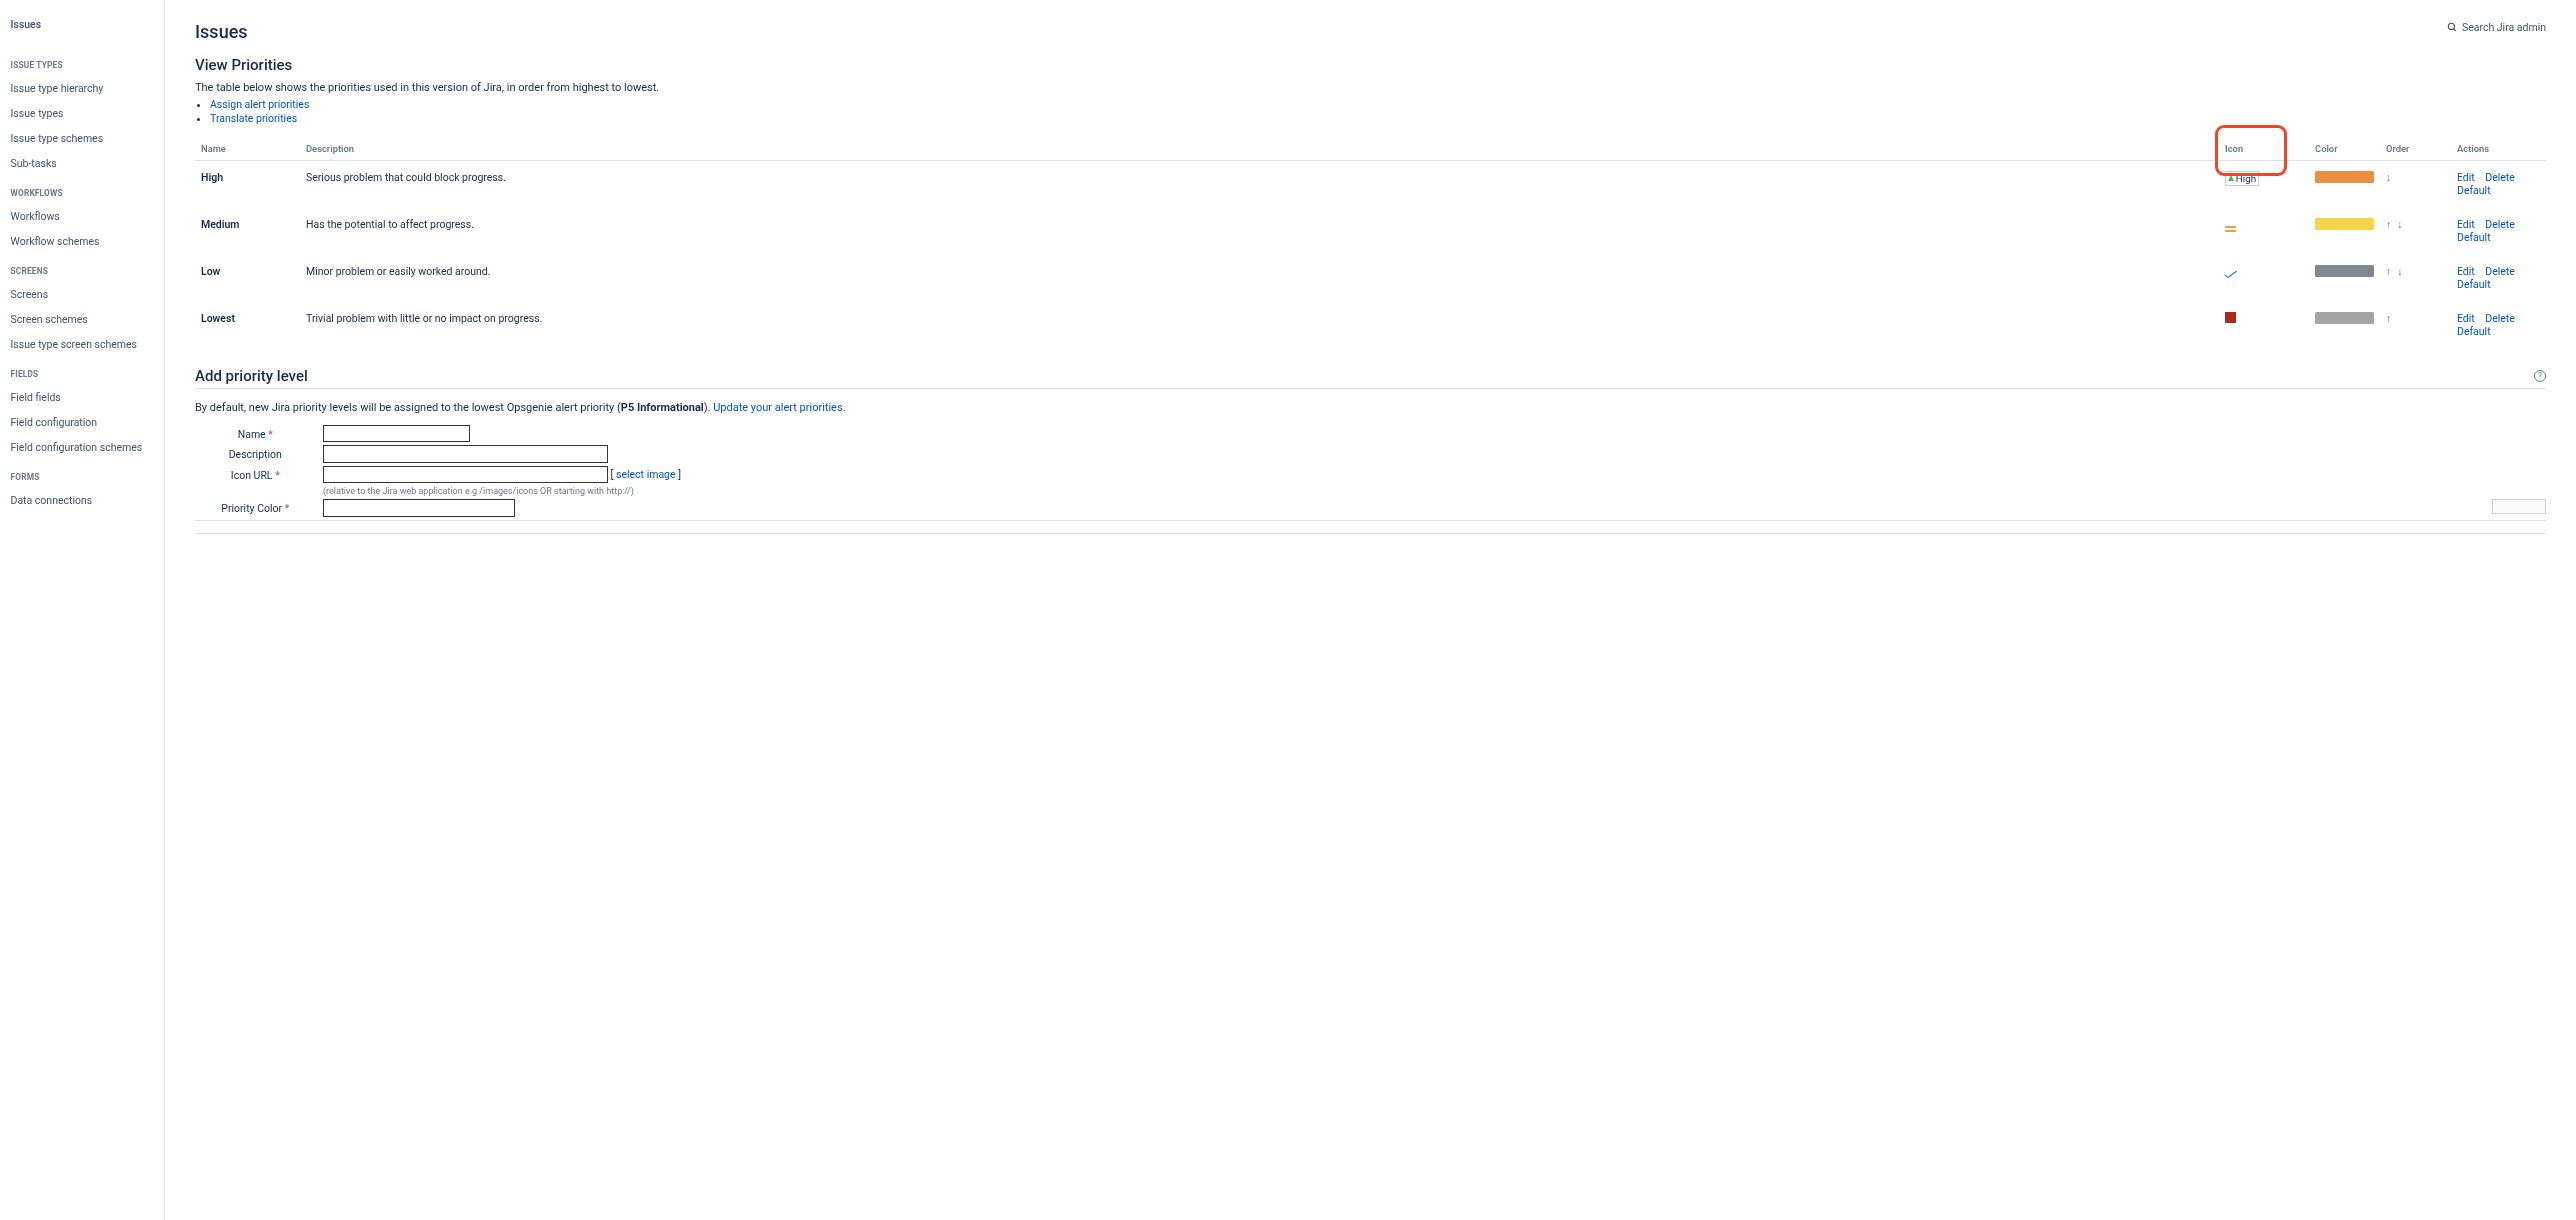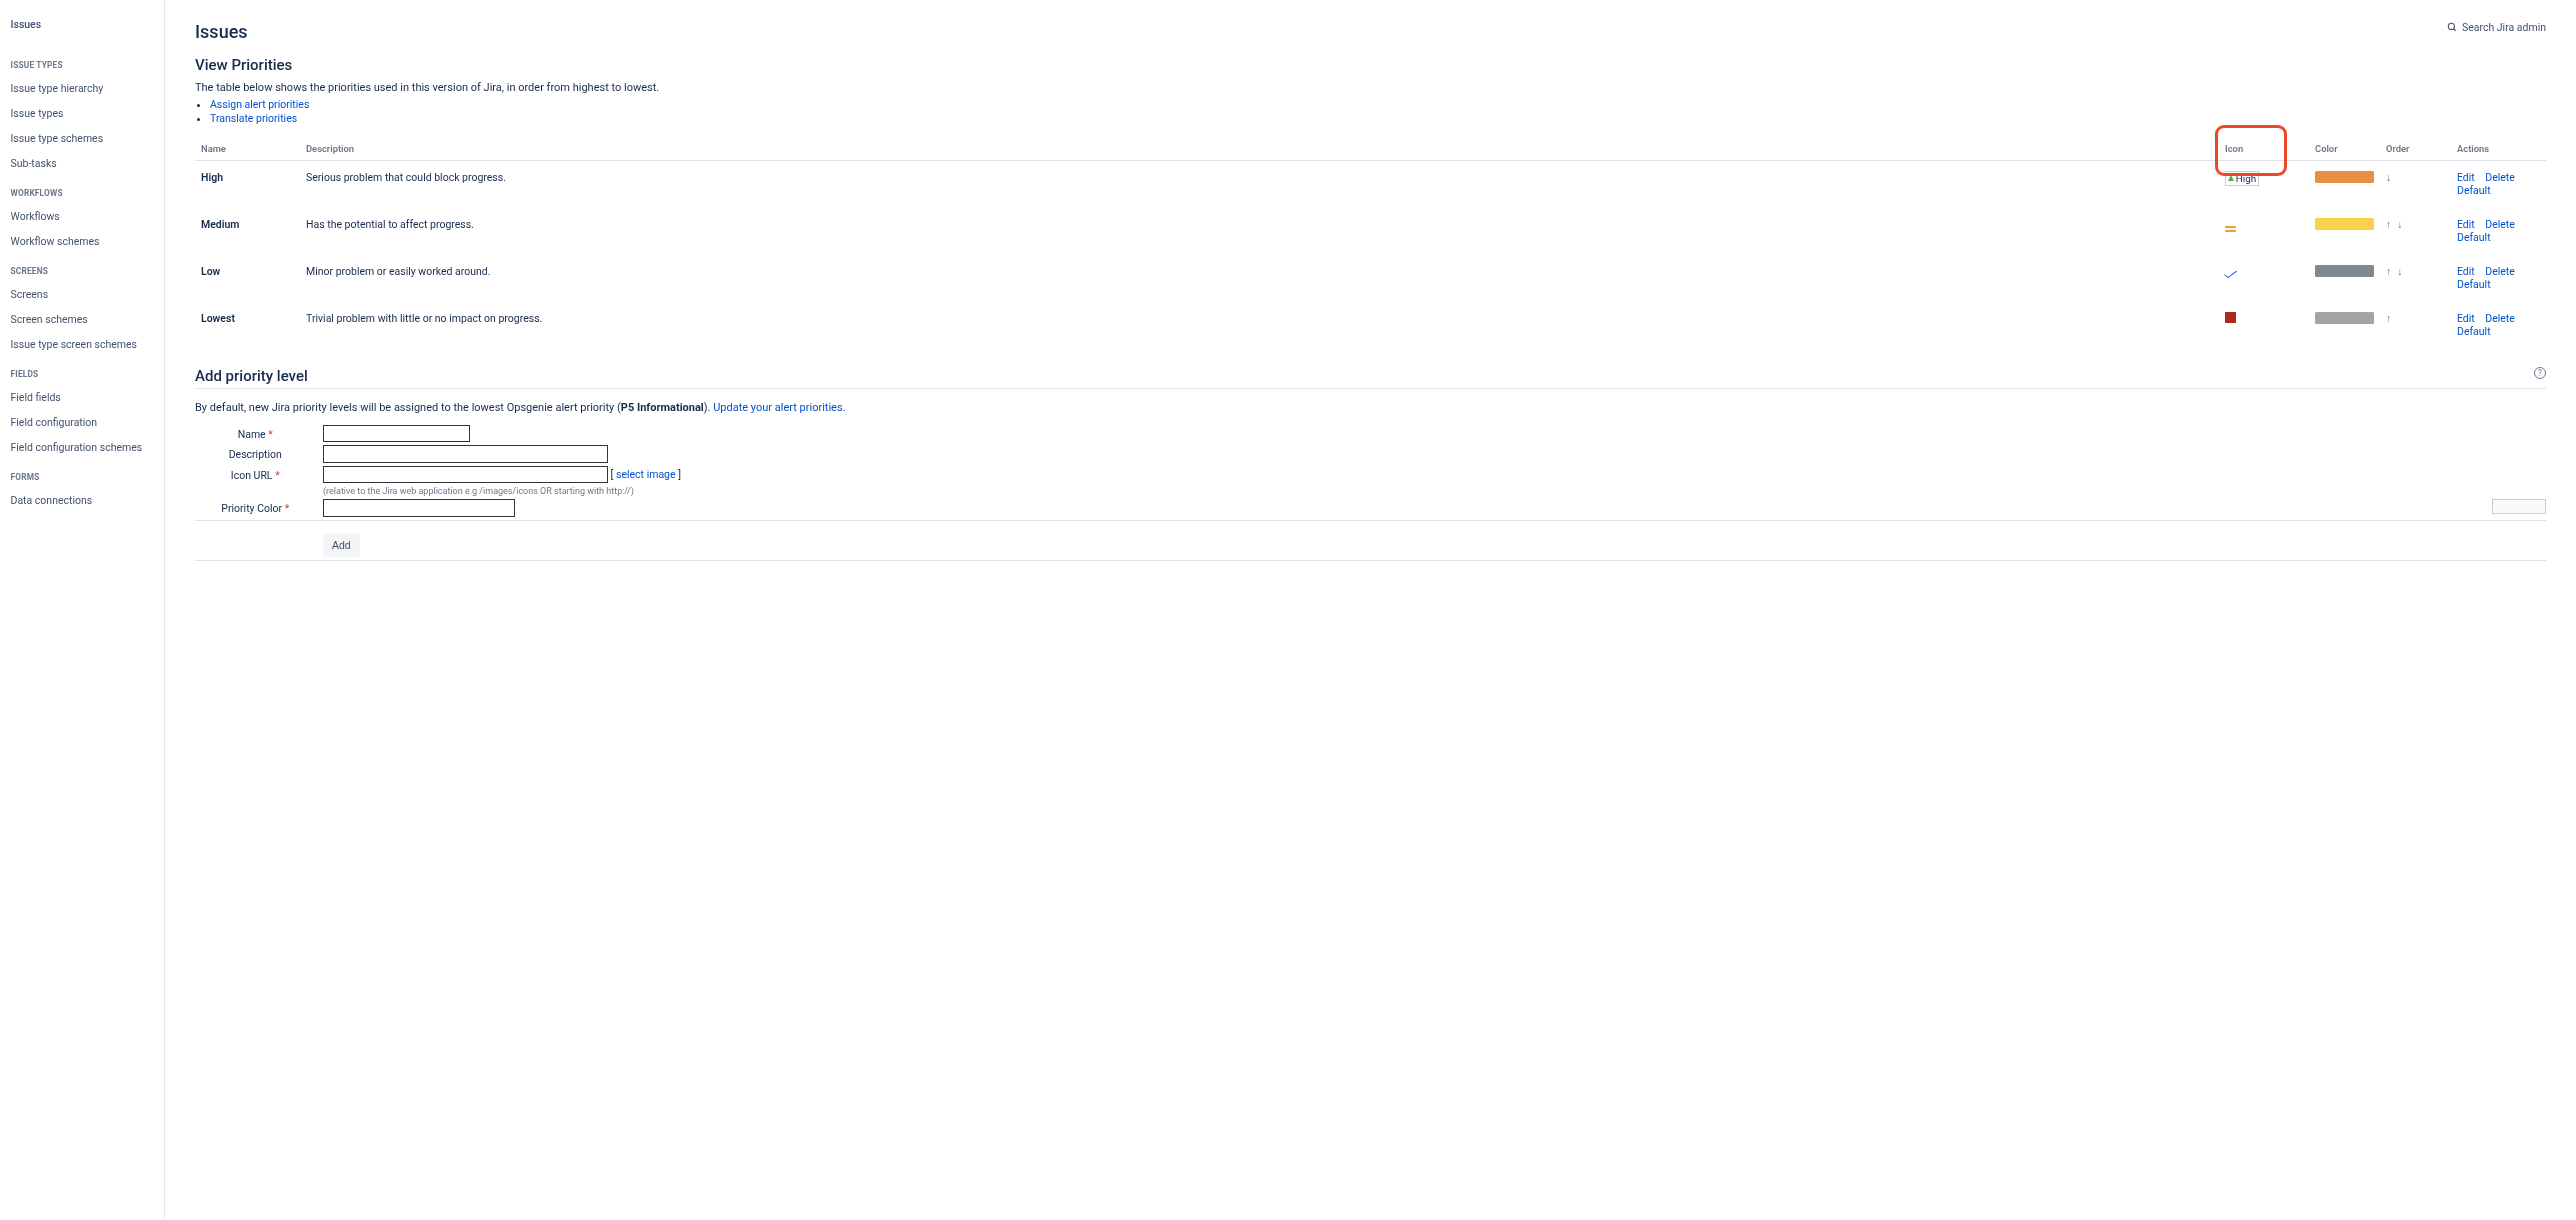--- a/index.html
+++ b/index.html
@@ -148,21 +148,21 @@
           <td><span class="swatch" style="background:#A4A4A4"></span></td>
           <td><span class="ord">↑</span></td>
           <td>
             <a href="#" class="actlink">Edit</a><a href="#" class="actlink">Delete</a><br>
             <a href="#" class="actlink">Default</a>
           </td>
         </tr>
       </tbody>
     </table>
 
-    <div style="margin-top:18px;display:flex;justify-content:space-between">
+    <div style="margin-top:18px;display:flex;align-items:center;justify-content:space-between">
       <h2 class="section" style="margin:0">Add priority level</h2>
       <span class="qicon">?</span>
     </div>
     <hr class="hr">
     <p class="desc">
       <span>By default, new Jira priority levels will be assigned to the lowest Opsgenie alert priority (</span><b>P5 Informational</b><span>). </span><a href="#" style="color:#0052CC;text-decoration:none">Update your alert priorities</a><span>.</span>
     </p>
 
     <div class="formrow">
       <div class="lbl"><span>Name</span> <span class="req">*</span></div>
@@ -180,20 +180,16 @@
         <div class="hint">(relative to the Jira web application e.g /images/icons OR starting with http://)</div>
       </div>
     </div>
     <div class="formrow">
       <div class="lbl"><span>Priority Color</span> <span class="req">*</span></div>
       <input type="text" style="width: 192px;">
       <div style="flex:1"></div>
       <div class="rightbox"></div>
     </div>
     <hr class="hr">
-    <div class="formrow">
-      <div class="lbl"></div>
-      <button class="addbtn">Add</button>
-    </div>
     <hr class="hr">
   </main>
 </div>
 
 
 </body></html>

